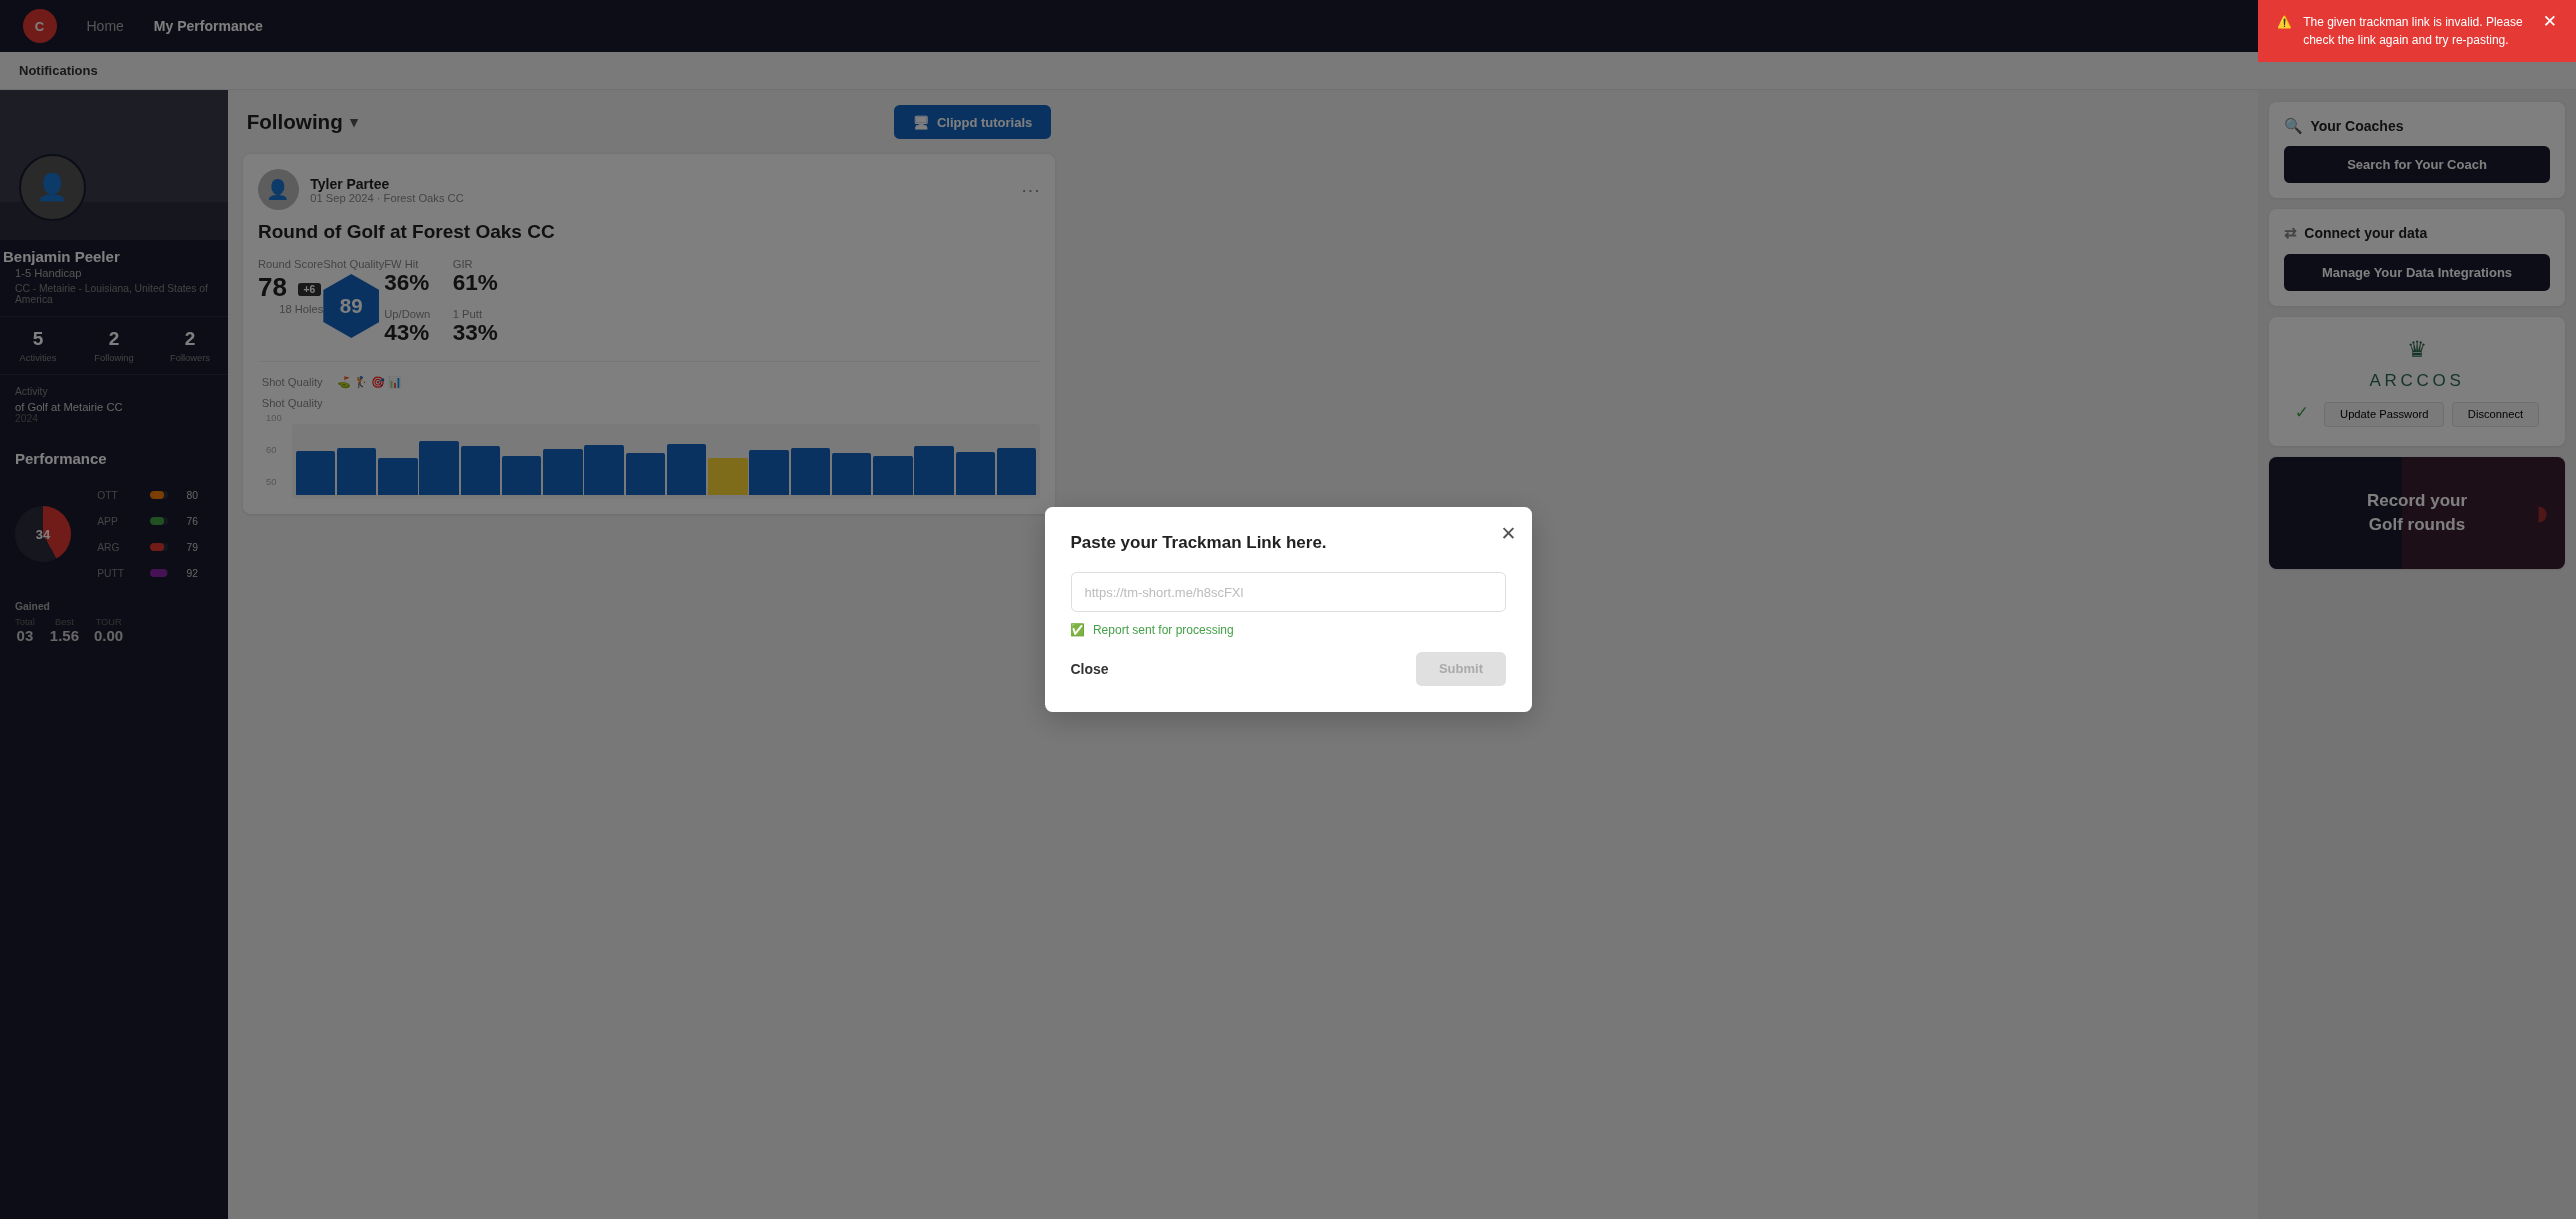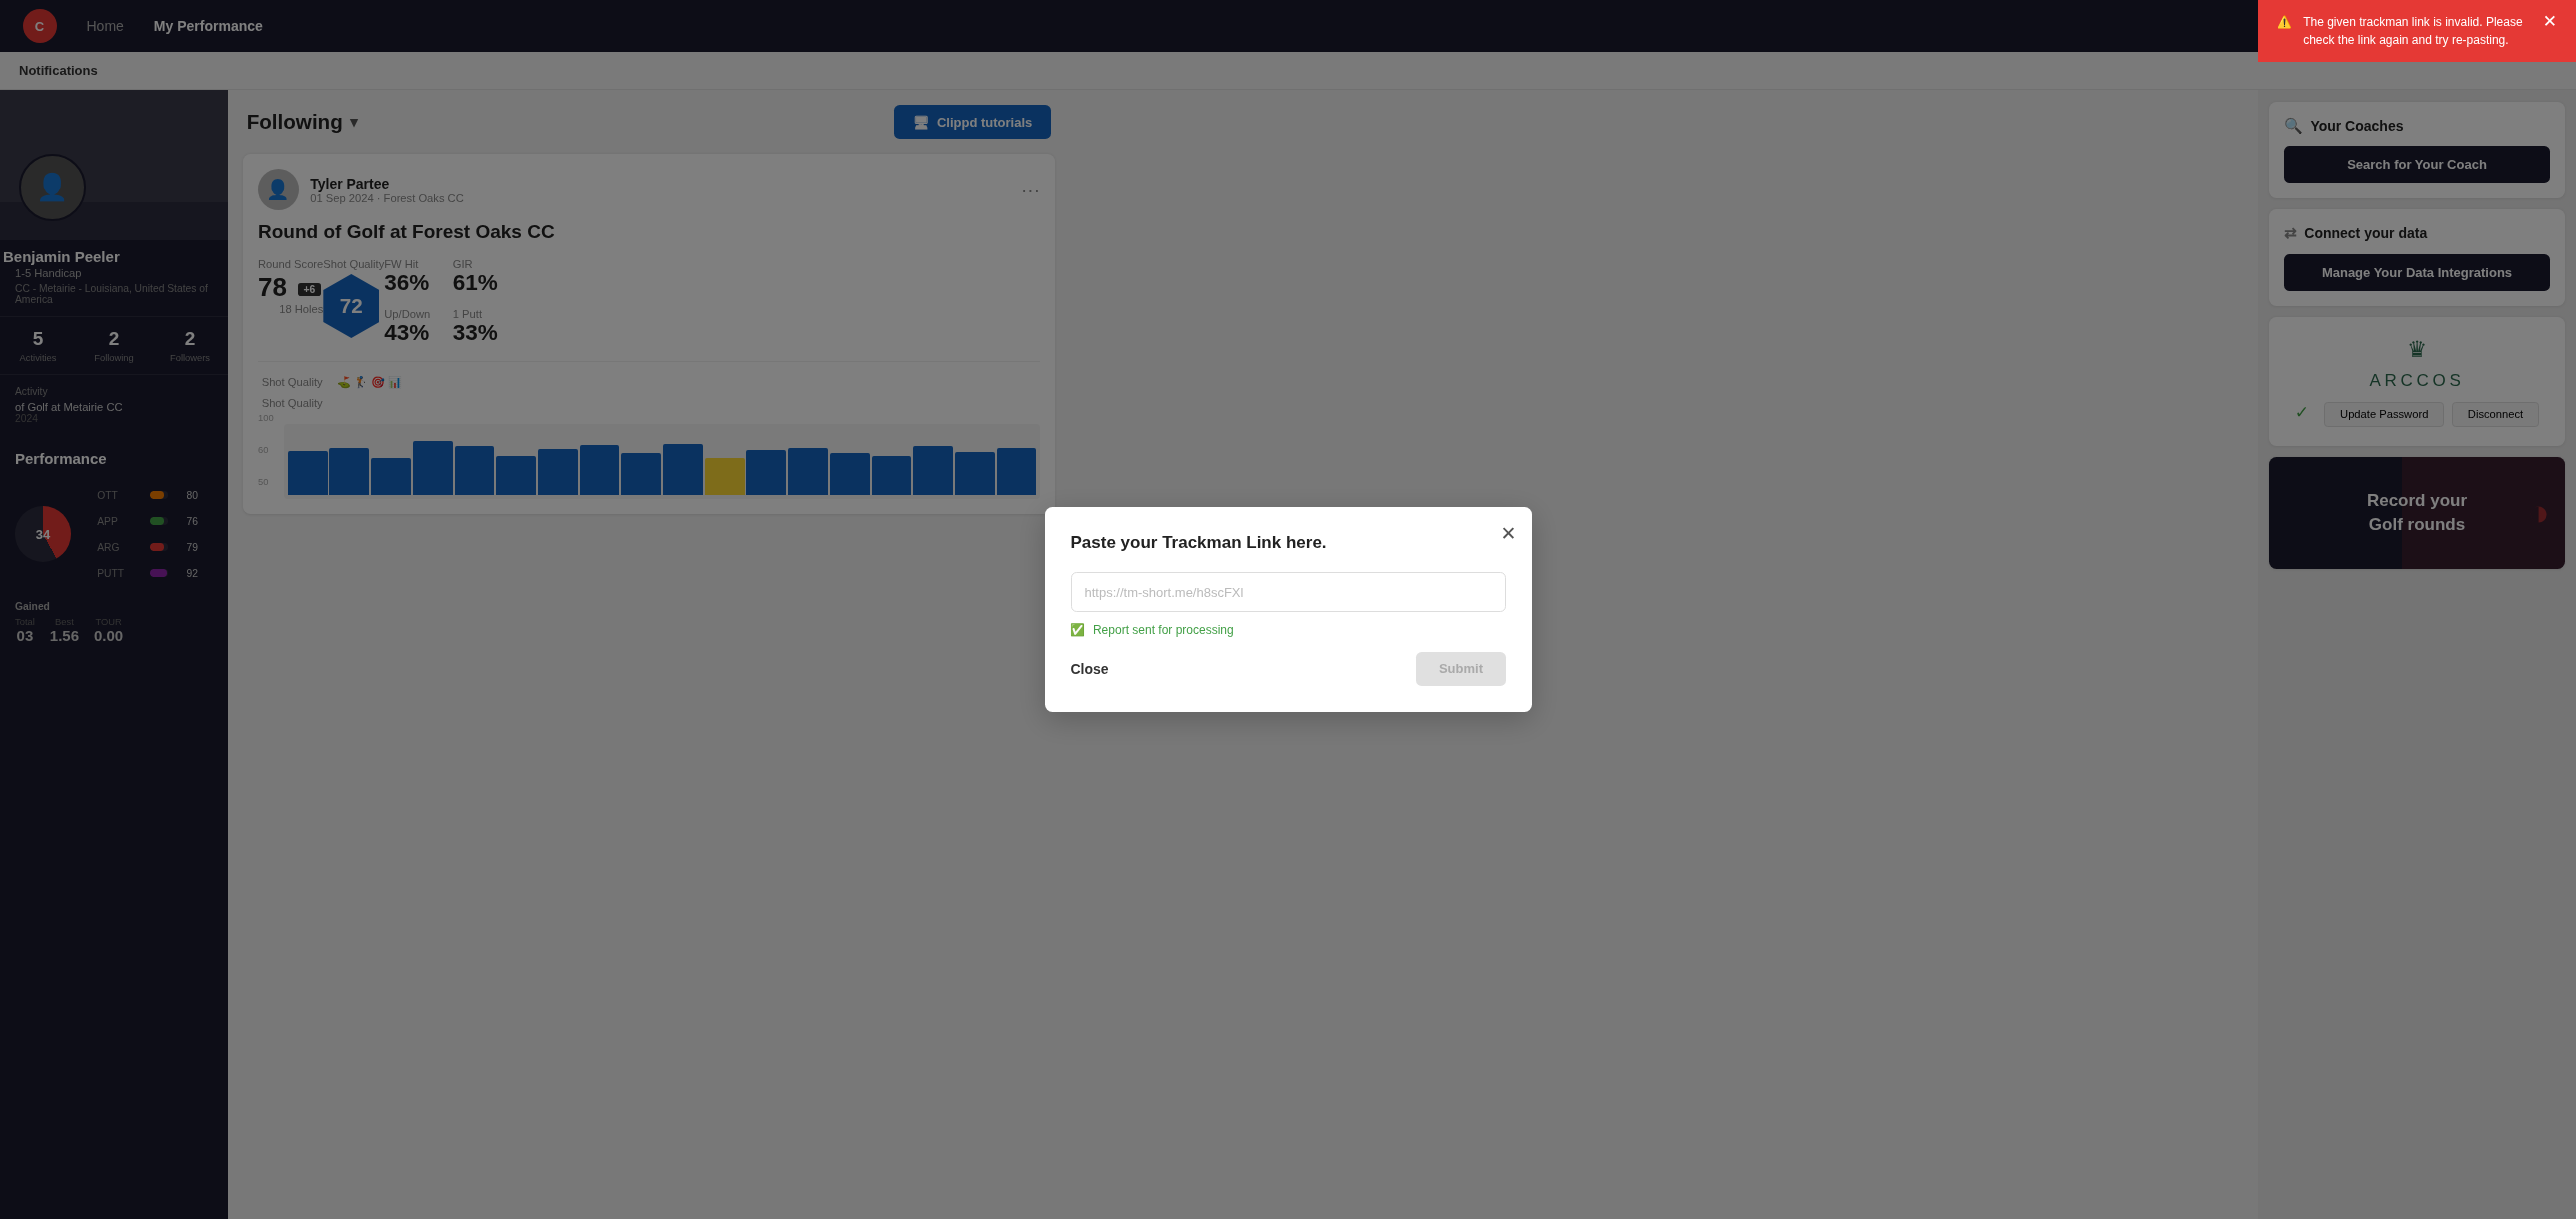--- a/index.html
+++ b/index.html
@@ -127,21 +127,21 @@
       width: 56px; height: 64px; background: #1565c0; clip-path: polygon(50% 0%, 100% 25%, 100% 75%, 50% 100%, 0% 75%, 0% 25%);
       display: flex; align-items: center; justify-content: center; color: white; font-size: 20.6px; font-weight: 700;
     }
     .stat-pair { display: flex; flex-direction: column; justify-content: flex-end; }
     .stat-pair-label { font-size: 11.2px; color: #888; }
     .stat-pair-val { font-size: 22.5px; font-weight: 700; color: #222; }
 
     .feed-tabs { display: flex; gap: 7.5px; margin-top: 15px; border-top: 0.9px solid #eee; padding-top: 11.2px; }
     .feed-tab { font-size: 11.2px; color: #888; cursor: pointer; padding: 3.7px; }
     .feed-chart { height: 112px; background: #f9f9f9; border-radius: 3.7px; margin-top: 11.2px; display: flex; align-items: flex-end; padding: 7.5px; gap: 1.9px; }
-    .chart-y-labels { display: flex; flex-direction: column; justify-content: space-between; font-size: 9.4px; color: #aaa; padding-right: 3.7px; height: 100%; }
+    .chart-y-labels { display: flex; flex-direction: column; justify-content: space-between; font-size: 9.4px; color: #aaa; padding-right: 3.7px; height: 100%; margin-left: 8px; }
 
     
     .right-panel {
       width: 318px; flex-shrink: 0; background: #e8e8e8; overflow-y: auto; padding: 11.2px;
       display: flex; flex-direction: column; gap: 11.2px;
     }
     .panel-card { background: white; border-radius: 7.5px; padding: 15px; box-shadow: 0 0.9px 2.8px rgba(0,0,0,0.08); }
     .panel-card-title {
       font-weight: 700; font-size: 14px; color: #222; margin-bottom: 11.2px;
       display: flex; align-items: center; gap: 7.5px;
@@ -354,21 +354,21 @@
             <span class="stat-value">
               <span>78</span>
               <span class="stat-badge">+6</span>
             </span>
             <span class="stat-sub">18 Holes</span>
           </div>
           <div class="stat-block">
             <span class="stat-label">Shot Quality</span>
             <div style="margin-top:3.7px">
               <div class="hexagon">
-                <span>72</span>
+                <span>89</span>
               </div>
             </div>
           </div>
           <div style="display:flex; gap:22.5px">
             <div style="display:flex; flex-direction:column; gap:11.2px">
               <div class="stat-pair">
                 <span class="stat-pair-label">FW Hit</span>
                 <span class="stat-pair-val">36%</span>
               </div>
               <div class="stat-pair">

